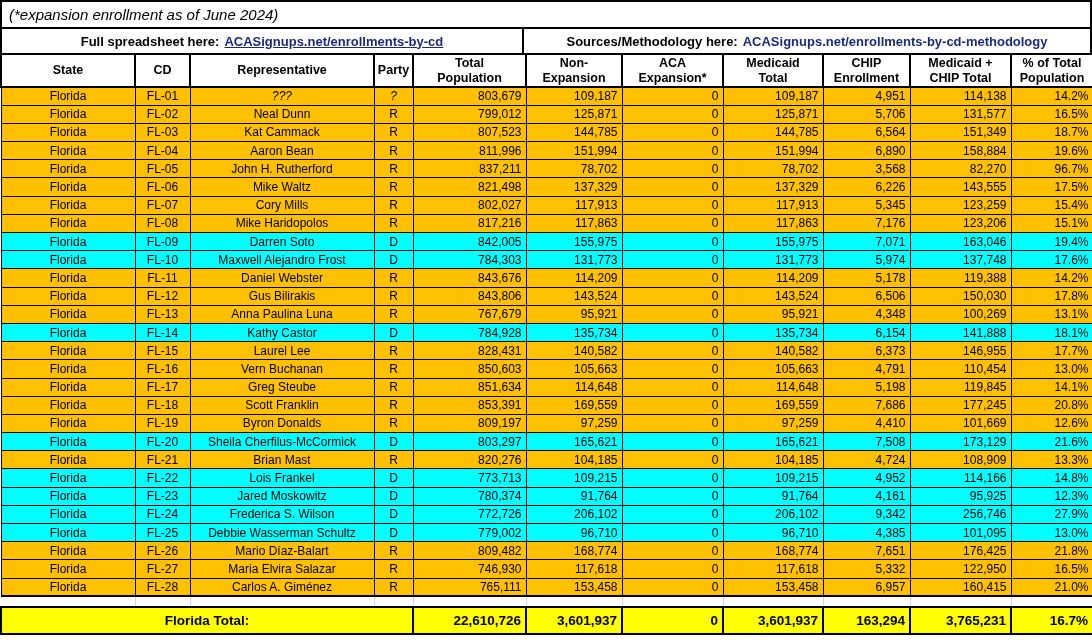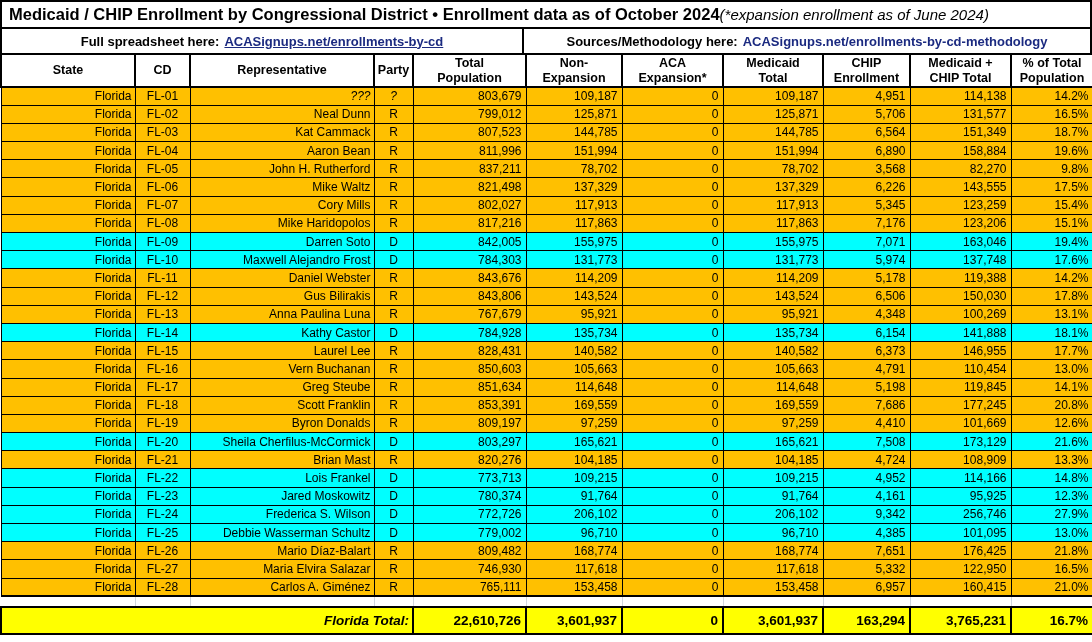--- a/index.html
+++ b/index.html
@@ -28,43 +28,42 @@
     border:2px solid #000;font-size:12.5px;font-weight:bold;text-align:center;
     vertical-align:middle;white-space:pre-line;line-height:1.2;height:33px;padding:0 1px;
     background:#fff;
   }
   td{
     border:1px solid #000;font-size:12px;height:18.2px;padding:0 3px;
     overflow:hidden;white-space:nowrap;line-height:1;
   }
   tr.data-r td{background:var(--rep,#FFC000);}
   tr.data-d td{background:var(--dem,#00FFFF);}
-  td.al{text-align:right;}
+  td.al{text-align:center;}
   td.ac{text-align:center;}
   td.ar{text-align:right;padding-right:4px;}
   td.italic{font-style:italic;}
   tr.gap-row td{
     background:#fff;border-top:2px solid #000;border-bottom:2px solid #000;
     border-left:1px solid #cfd5de;border-right:1px solid #cfd5de;height:11px;
   }
   tr.gap-row td:first-child{border-left:none;}
   tr.gap-row td:last-child{border-right:none;}
   tr.total-row td{
     background:var(--tot,#FFFF00);border:2px solid #000;font-size:13.5px;font-weight:bold;
     height:27px;vertical-align:middle;
   }
-  tr.total-row td.label{text-align:right;font-style:italic;}
+  tr.total-row td.label{text-align:center;}
 </style>
 </head>
 <body>
 
 <div id="app">
 
   <div class="title-bar">
-    <span class="title-main">Medicaid / CHIP Enrollment by Congressional District • Enrollment data as of October 2024</span>
     <span class="title-note">(*expansion enrollment as of June 2024)</span>
   </div>
 
   <div class="links-row">
     <div class="link-box left">
       <span>Full spreadsheet here:</span>
       <a class="hyperlink underlined">ACASignups.net/enrollments-by-cd</a>
     </div>
     <div class="link-box right">
       <span>Sources/Methodology here:</span>
@@ -165,21 +164,21 @@
           <td class="al">Florida</td>
           <td class="ac">FL-05</td>
           <td class="al">John H. Rutherford</td>
           <td class="ac">R</td>
           <td class="ar">837,211</td>
           <td class="ar">78,702</td>
           <td class="ar">0</td>
           <td class="ar">78,702</td>
           <td class="ar">3,568</td>
           <td class="ar">82,270</td>
-          <td class="ar">9.8%</td>
+          <td class="ar">96.7%</td>
         </tr>
         <tr class="data-r">
           <td class="al">Florida</td>
           <td class="ac">FL-06</td>
           <td class="al">Mike Waltz</td>
           <td class="ac">R</td>
           <td class="ar">821,498</td>
           <td class="ar">137,329</td>
           <td class="ar">0</td>
           <td class="ar">137,329</td>

